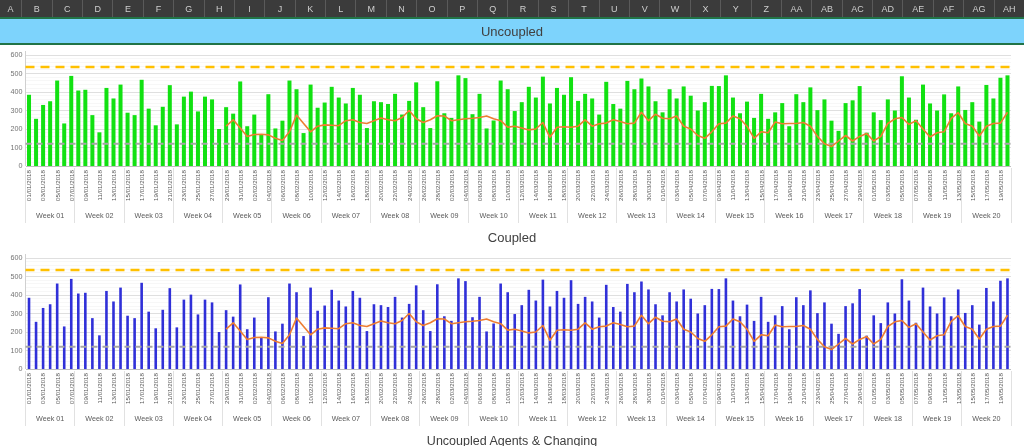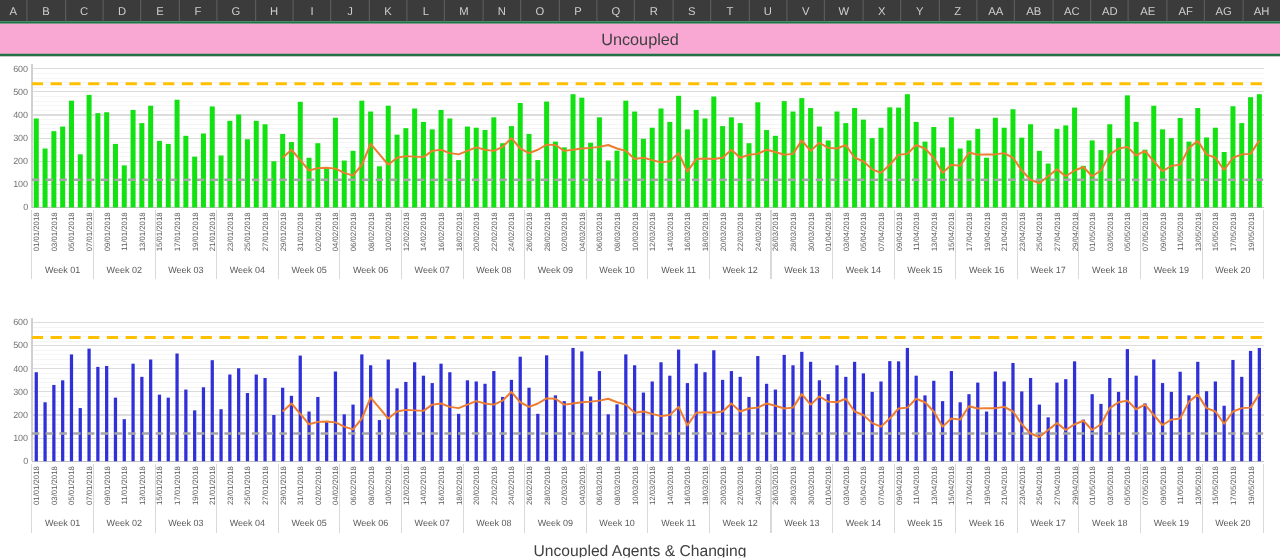--- a/index.html
+++ b/index.html
@@ -9,21 +9,21 @@
   #col-header{position:absolute;left:0;top:0;width:1024px;height:17px;background:#3b3b3b;
               display:flex;align-items:stretch;}
   .col-cell{flex:1;display:flex;align-items:center;justify-content:center;
             font-size:9px;color:#cfcfcf;border-right:1px solid #5a5a5a;cursor:pointer;}
   .col-cell:first-child{flex:0.72;}
   .col-cell:last-child{border-right:none;}
   #header-underline{position:absolute;left:0;top:17px;width:1024px;height:2px;background:#217346;}
   
   #title-row-1{position:absolute;left:0;top:19px;width:1024px;height:24px;
                border-bottom:2px solid #217346;display:flex;align-items:center;justify-content:center;
-               font-size:13px;color:#404040;background:#f9a8d4;}
+               font-size:13px;color:#404040;background:#7dd3fc;}
   #title-row-2{position:absolute;left:0;top:227px;width:1024px;height:20px;
                display:flex;align-items:center;justify-content:center;
                font-size:13px;color:#404040;background:#fff;}
   
   #chart-uncoupled{position:absolute;left:0;top:45px;width:1024px;height:182px;}
   #chart-coupled{position:absolute;left:0;top:248px;width:1024px;height:182px;}
   #bottom-title{position:absolute;left:0;top:434px;width:1024px;height:20px;
                 display:flex;align-items:flex-start;justify-content:center;
                 font-size:12.5px;line-height:15px;color:#404040;}
   svg{display:block;}
@@ -365,20 +365,23 @@
         <text x="690.7125000000001" y="173" text-anchor="middle" font-size="7.2" fill="#595959">Week 14</text>
         <text x="739.9875000000001" y="173" text-anchor="middle" font-size="7.2" fill="#595959">Week 15</text>
         <text x="789.2625" y="173" text-anchor="middle" font-size="7.2" fill="#595959">Week 16</text>
         <text x="838.5375000000001" y="173" text-anchor="middle" font-size="7.2" fill="#595959">Week 17</text>
         <text x="887.8125000000001" y="173" text-anchor="middle" font-size="7.2" fill="#595959">Week 18</text>
         <text x="937.0875000000001" y="173" text-anchor="middle" font-size="7.2" fill="#595959">Week 19</text>
         <text x="986.3625000000001" y="173" text-anchor="middle" font-size="7.2" fill="#595959">Week 20</text>
       </svg>
     </div>
 
+  <div id="title-row-2">
+    <span>Coupled</span>
+  </div>
 
   <div id="chart-coupled">
       <svg viewBox="0 0 1024 182" width="1024" height="182">
         <line x1="25.5" y1="117.3" x2="1011" y2="117.3" stroke="#f3f3f3" stroke-width="0.7" shape-rendering="crispEdges"></line>
         <line x1="25.5" y1="113.6" x2="1011" y2="113.6" stroke="#f3f3f3" stroke-width="0.7" shape-rendering="crispEdges"></line>
         <line x1="25.5" y1="109.9" x2="1011" y2="109.9" stroke="#f3f3f3" stroke-width="0.7" shape-rendering="crispEdges"></line>
         <line x1="25.5" y1="106.2" x2="1011" y2="106.2" stroke="#f3f3f3" stroke-width="0.7" shape-rendering="crispEdges"></line>
         <line x1="25.5" y1="98.8" x2="1011" y2="98.8" stroke="#f3f3f3" stroke-width="0.7" shape-rendering="crispEdges"></line>
         <line x1="25.5" y1="95.1" x2="1011" y2="95.1" stroke="#f3f3f3" stroke-width="0.7" shape-rendering="crispEdges"></line>
         <line x1="25.5" y1="91.4" x2="1011" y2="91.4" stroke="#f3f3f3" stroke-width="0.7" shape-rendering="crispEdges"></line>

